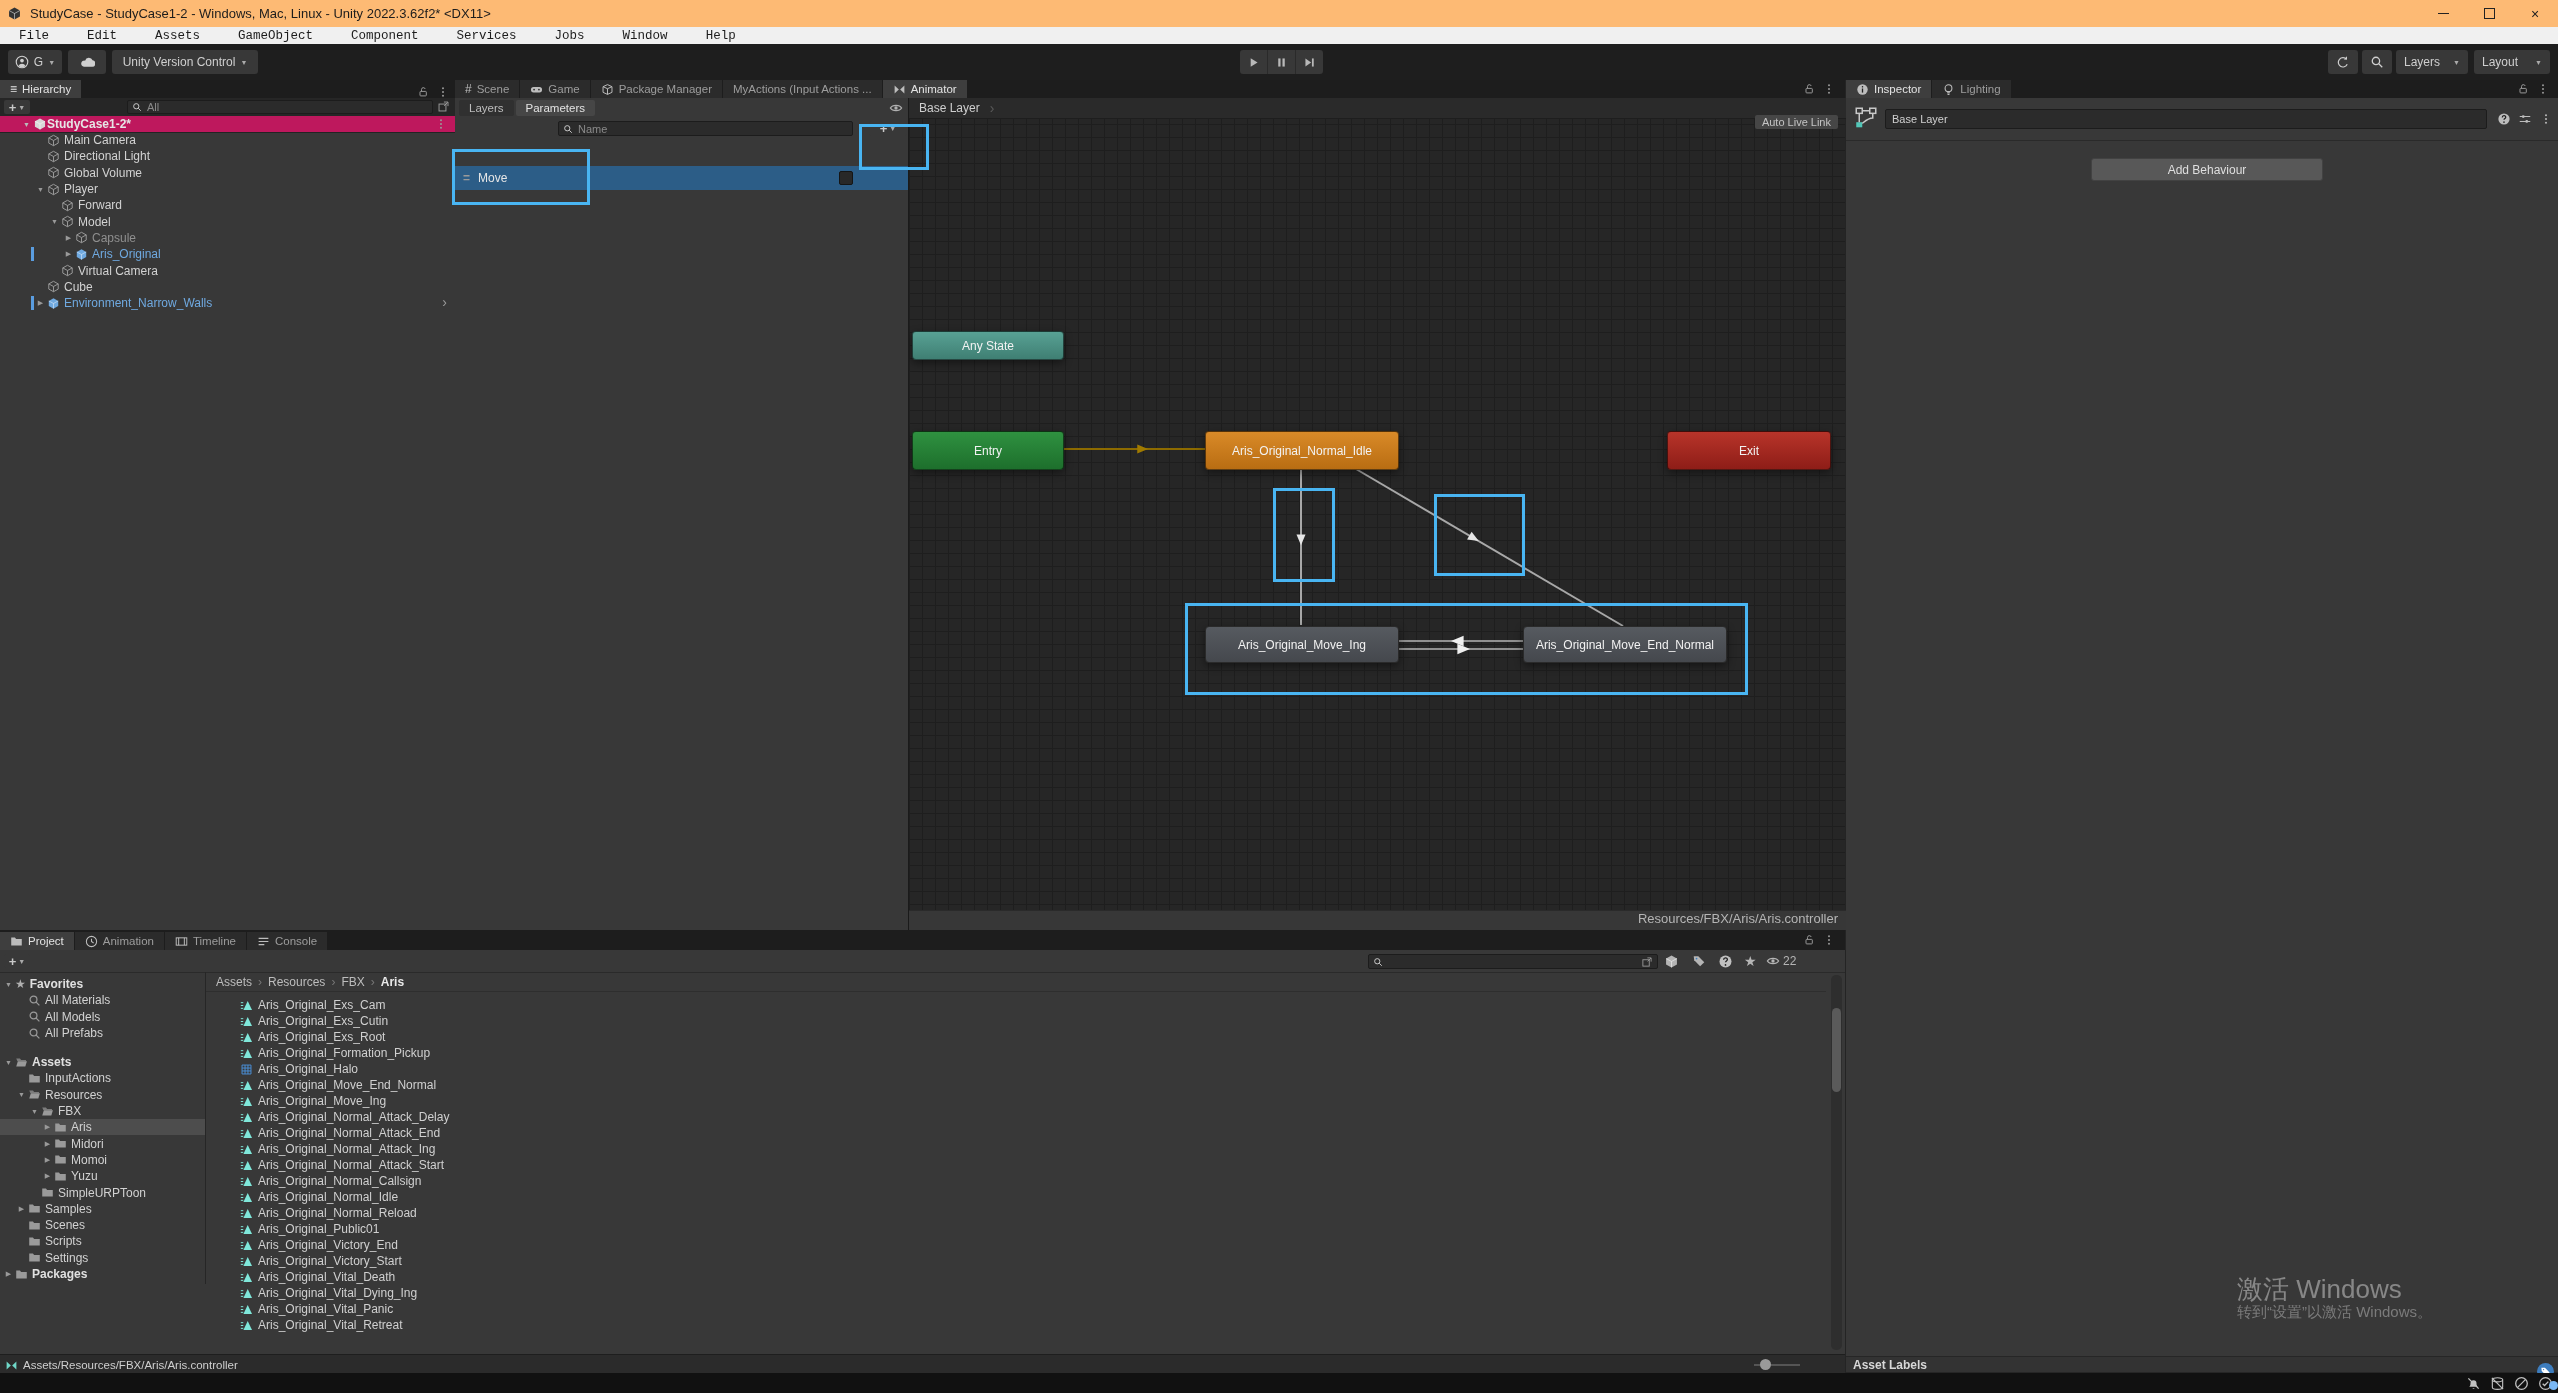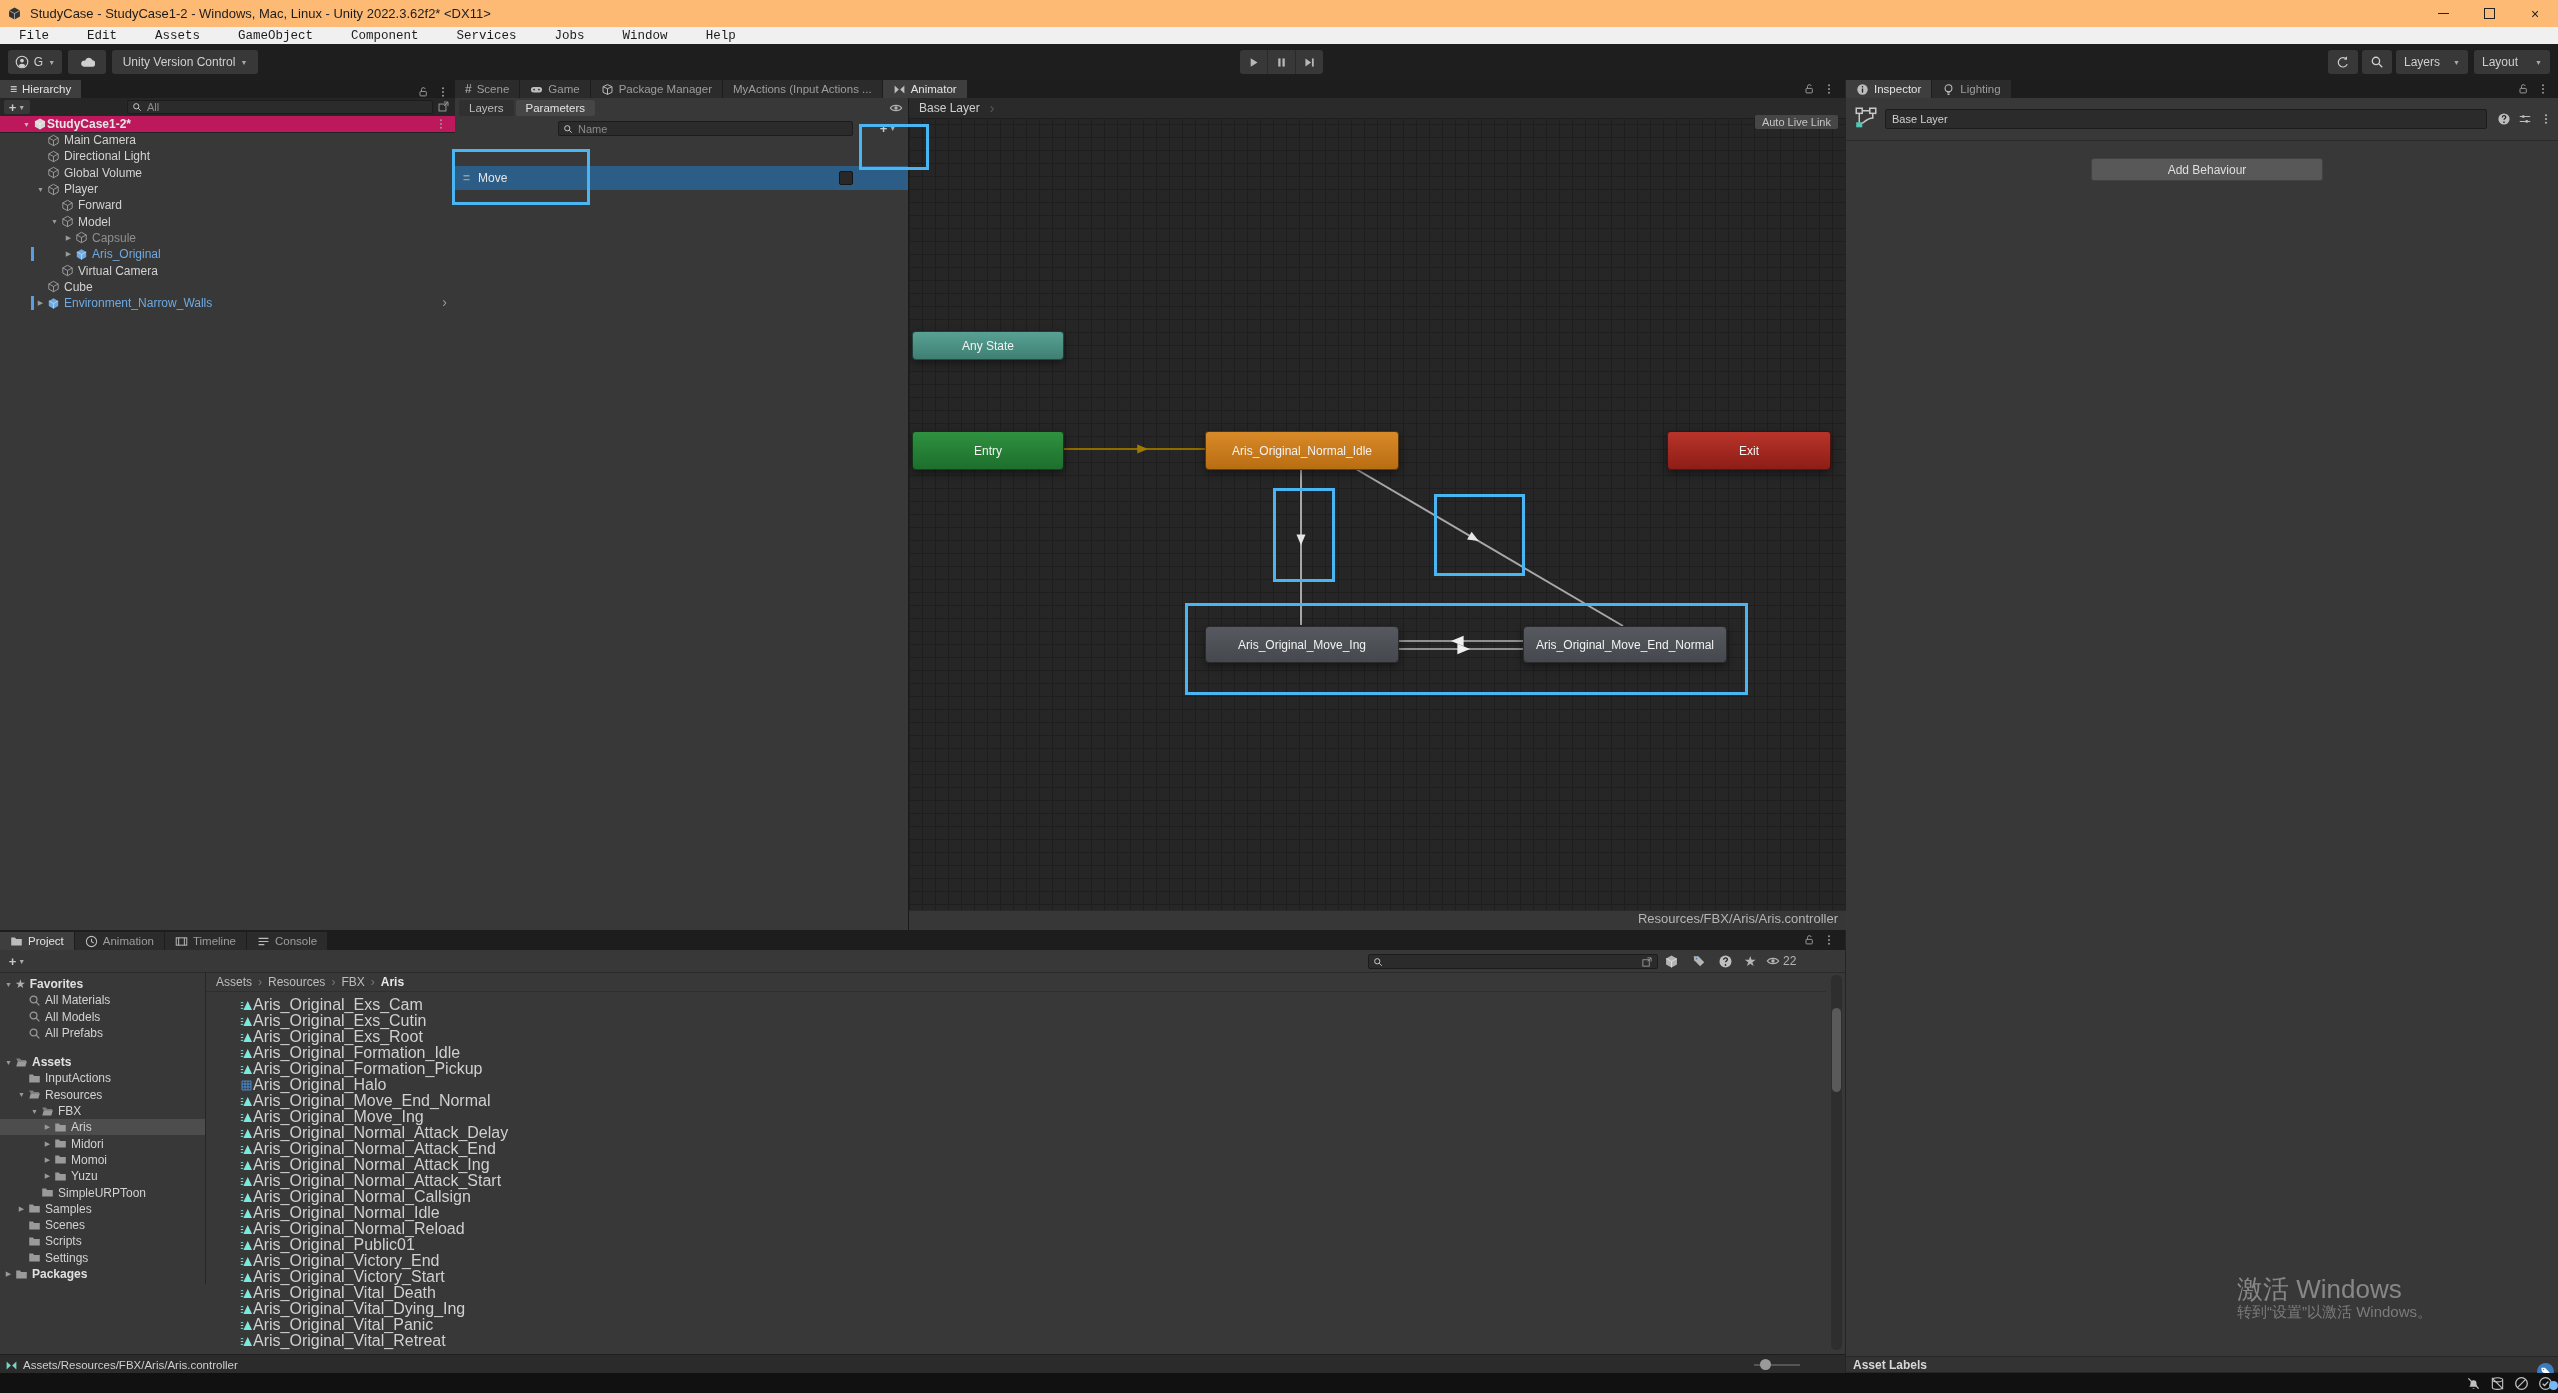--- a/index.html
+++ b/index.html
@@ -91,21 +91,21 @@
   .autolive{margin-left:auto;margin-right:8px;background:#464646;border-radius:2px;padding:1px 7px;font-size:11px;color:#c4c4c4;margin-top:28px;}
   
   .proj-toolbar{position:absolute;left:0;top:20px;width:100%;height:22px;background:#383838;border-bottom:1px solid #2a2a2a;}
   #proj-left{position:absolute;left:0;top:42px;width:205px;height:312px;}
   #proj-divider{position:absolute;left:205px;top:42px;width:1px;height:312px;background:#262626;}
   .crumbs{position:absolute;left:206px;top:42px;width:1620px;height:20px;display:flex;align-items:center;
           font-size:12px;color:#bdbdbd;border-bottom:1px solid #2e2e2e;padding-left:10px;box-sizing:border-box;}
   .crumbs .sep{color:#777;margin:0 6px;font-size:12px;}
   .crumbs .last{font-weight:bold;color:#e8e8e8;}
   #files{position:absolute;left:205px;top:67px;width:1620px;}
-  .file-row{height:16px;display:flex;align-items:center;padding-left:35px;font-size:16px;color:#d0d0d0;white-space:nowrap;}
+  .file-row{height:16px;display:flex;align-items:center;padding-left:35px;font-size:12px;color:#d0d0d0;gap:5px;white-space:nowrap;}
   .proj-footer{position:absolute;left:0;top:424px;width:1845px;height:21px;background:#2b2b2b;border-top:1px solid #1e1e1e;
                display:flex;align-items:center;font-size:11.5px;color:#cfcfcf;padding-left:5px;box-sizing:border-box;gap:5px;}
   .vscroll{position:absolute;left:1831px;top:45px;width:11px;height:375px;background:#2e2e2e;border-radius:5px;}
   .vthumb{position:absolute;left:1px;top:33px;width:9px;height:84px;background:#5a5a5a;border-radius:5px;}
   .slider-track{position:absolute;right:45px;top:9px;width:46px;height:2px;background:#555;}
   .slider-thumb{position:absolute;right:74px;top:4px;width:11px;height:11px;border-radius:50%;background:#9a9a9a;}
   
   .insp-header{position:absolute;left:0;top:18px;width:100%;height:42px;border-bottom:1px solid #2a2a2a;}
   .btn{background:#585858;border:1px solid #424242;border-radius:3px;color:#dfdfdf;font-size:12px;
        display:flex;align-items:center;justify-content:center;}
@@ -845,26 +845,20 @@
         <div class="file-row">
           <svg class="ic" width="13" height="13" style="color:#7fe7da">
             <use href="#i-clip"></use>
           </svg>
           <span>Aris_Original_Exs_Root</span>
         </div>
         <div class="file-row">
           <svg class="ic" width="13" height="13" style="color:#7fe7da">
             <use href="#i-clip"></use>
           </svg>
-          <span>Aris_Original_Formation_Idle</span>
-        </div>
-        <div class="file-row">
-          <svg class="ic" width="13" height="13" style="color:#7fe7da">
-            <use href="#i-clip"></use>
-          </svg>
           <span>Aris_Original_Formation_Pickup</span>
         </div>
         <div class="file-row">
           <svg class="ic" width="13" height="13" style="color:#4a8fd6">
             <use href="#i-grid"></use>
           </svg>
           <span>Aris_Original_Halo</span>
         </div>
         <div class="file-row">
           <svg class="ic" width="13" height="13" style="color:#7fe7da">

